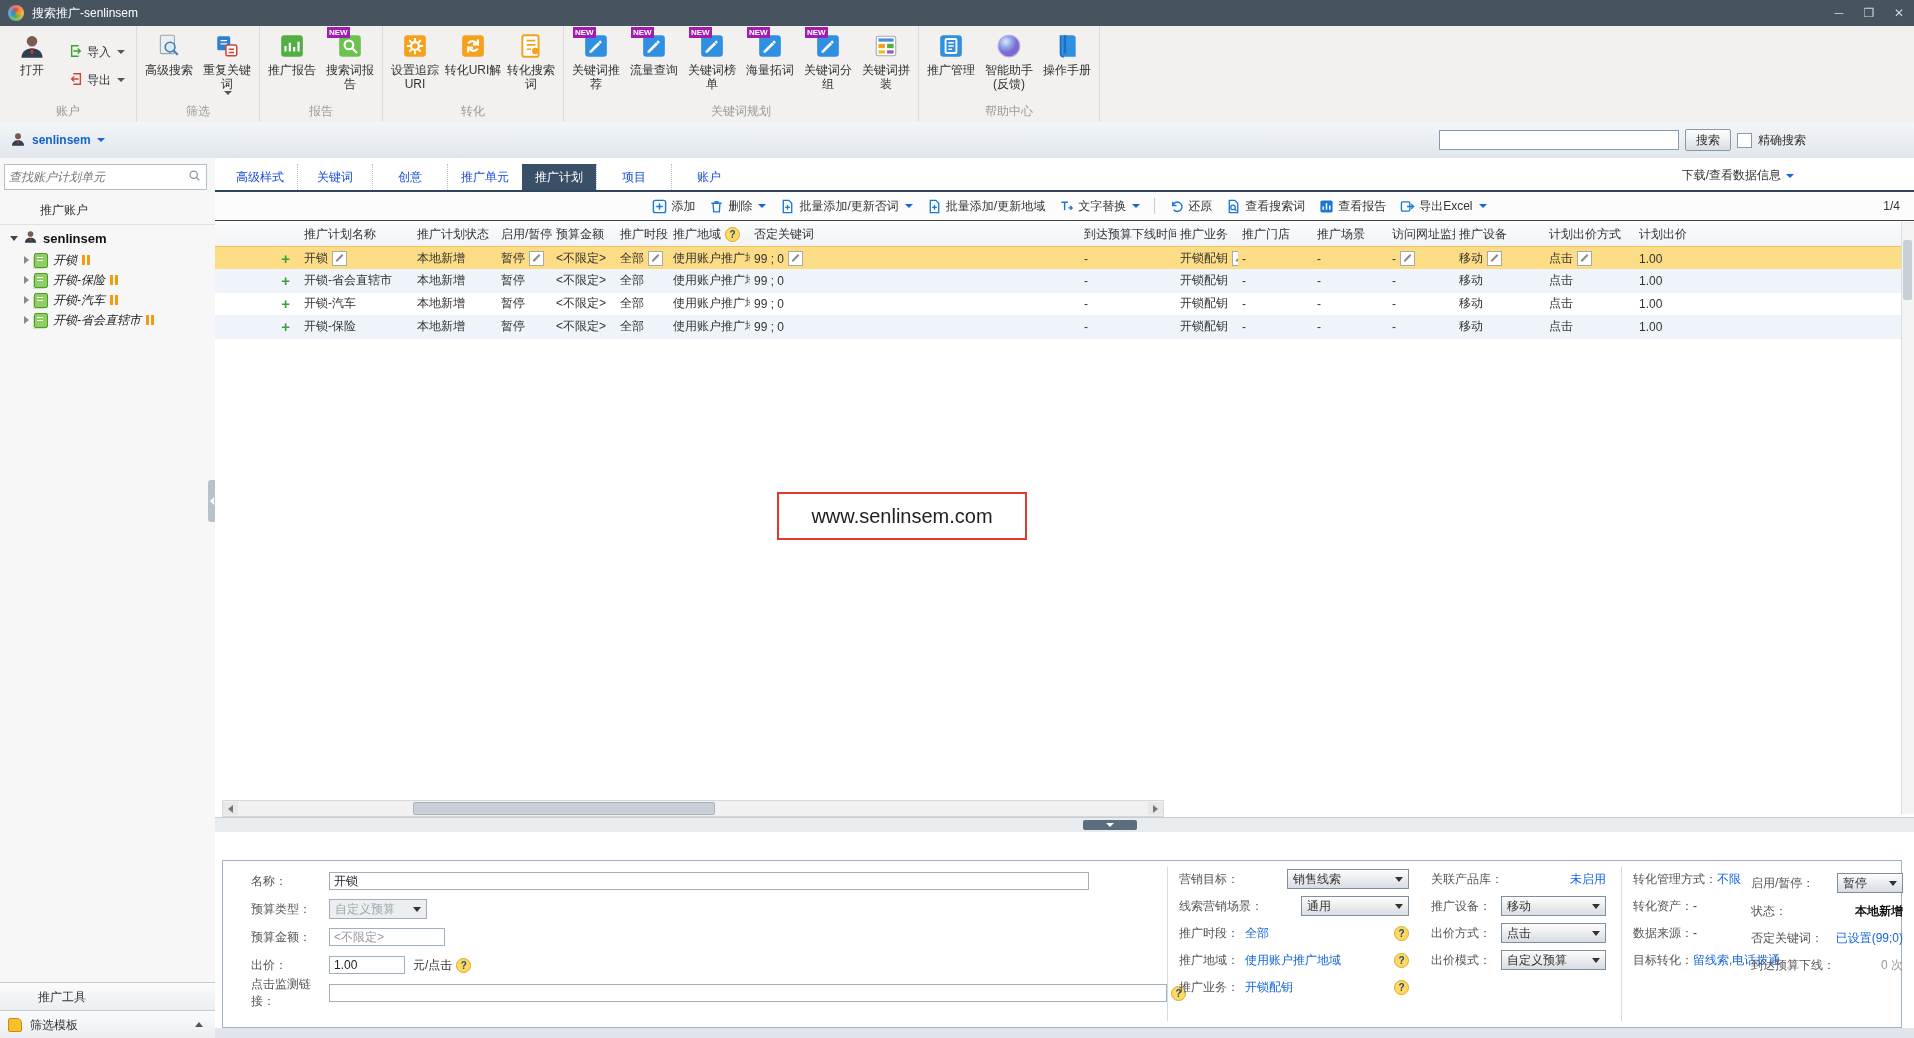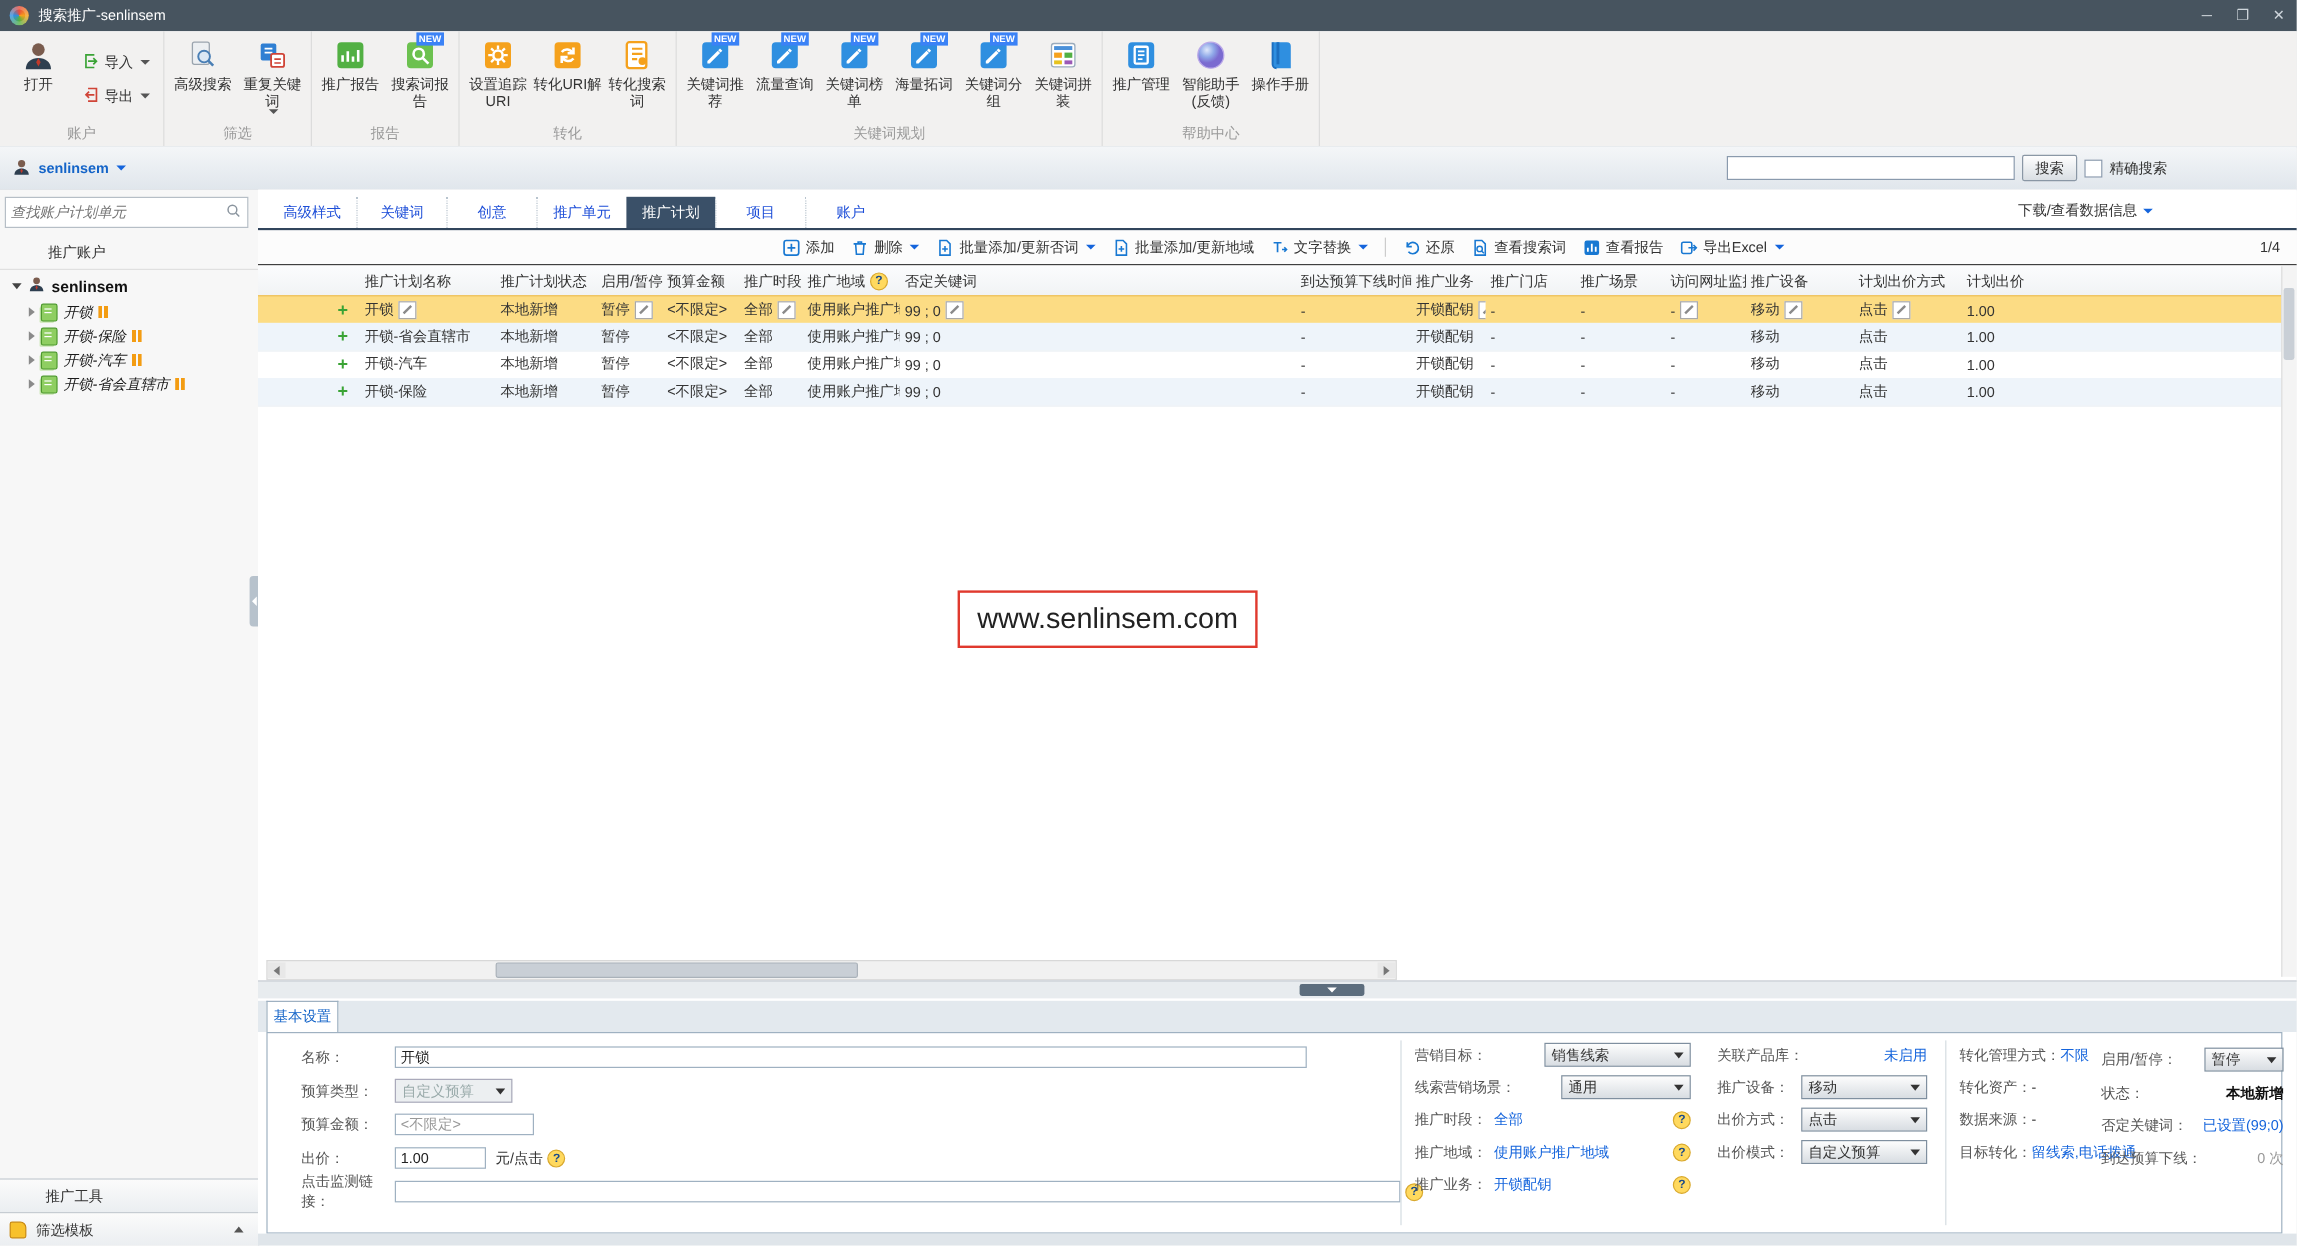--- a/index.html
+++ b/index.html
@@ -13,21 +13,21 @@
   .tb-spacer{flex:1;}
   .winbtn{width:30px;height:26px;line-height:26px;text-align:center;color:#cfd6dc;font-size:12px;cursor:default;}
   
   .ribbon{position:absolute;left:0;top:26px;right:0;height:96px;background:#f2f1f0;border-bottom:1px solid #c3ccd4;display:flex;}
   .rgroup{display:flex;flex-direction:column;border-right:1px solid #dcdcdc;padding:2px 3px 0 3px;}
   .grp-body{display:flex;align-items:stretch;height:76px;}
   .grp-label{height:17px;line-height:15px;text-align:center;color:#9a9a9a;font-size:12px;}
   .rbtn{width:58px;display:flex;flex-direction:column;align-items:center;padding-top:3px;border-radius:3px;position:relative;}
   .ric{width:30px;height:30px;display:flex;align-items:center;justify-content:center;position:relative;}
   .rlbl{font-size:12px;line-height:14px;text-align:center;color:#333;margin-top:2px;}
-  .newbadge{position:absolute;top:-4px;left:-8px;background:#3b82f6;color:#fff;font-size:8px;font-weight:bold;padding:1px 2px;line-height:9px;margin-left:20px;}
+  .newbadge{position:absolute;top:-4px;left:-8px;background:#a21caf;color:#fff;font-size:8px;font-weight:bold;padding:1px 2px;line-height:9px;}
   .smallcol{display:flex;flex-direction:column;justify-content:center;gap:6px;padding:0 4px;}
   .sbtn{display:flex;align-items:center;gap:4px;height:22px;padding:0 4px;border-radius:3px;}
   .caret{width:0;height:0;border-left:4px solid transparent;border-right:4px solid transparent;border-top:4px solid #555;display:inline-block;margin-left:2px;}
   .caret.blue{border-top-color:#1464dc;}
   
   .accountbar{position:absolute;left:0;top:122px;right:0;height:36px;background:linear-gradient(#f4f6f8,#e0e6ec);
               border-bottom:1px solid #b9c3cd;display:flex;align-items:center;}
   .acc-name{color:#1464c8;font-weight:bold;margin:0 4px 0 6px;}
   .acc-right{position:absolute;right:108px;display:flex;align-items:center;gap:6px;}
   .acc-input{width:230px;height:18px;border:1px solid #8a9aad;background:#fff;font-size:12px;padding:0 4px;}
@@ -76,22 +76,22 @@
   .c8{width:96px}.c9{width:62px}.c10{width:75px}.c11{width:75px}.c12{width:67px}.c13{width:90px}.c14{width:90px}.c15{flex:1}
   .trow{position:absolute;left:0;right:12px;height:23px;display:flex;align-items:center;border-bottom:1px solid #f0f3f6;}
   .trow.alt{background:#eef4fa;}
   .trow.sel{background:#fcdc84;border-top:1px solid #eec05a;border-bottom:1px solid #eec05a;}
   .addplus{color:#3aa335;font-weight:bold;font-size:15px;line-height:15px;}
   .edit{display:inline-block;width:13px;height:13px;border:1px solid #a9a9a9;background:#fff;position:relative;margin-left:4px;flex:none;}
   .edit::after{content:"";position:absolute;left:2px;top:5px;width:9px;height:2px;background:#8a8a8a;transform:rotate(-45deg);}
   .help{display:inline-block;width:13px;height:13px;border-radius:50%;background:#ffd95e;border:1px solid #d9a92f;color:#1a4a8a;
         font-size:10px;line-height:13px;text-align:center;font-weight:bold;margin-left:4px;flex:none;}
   .help::after{content:"?";}
-  .watermark{position:absolute;left:583px;top:334px;width:246px;height:44px;border:2px solid #e0392e;background:#fff;
-             display:flex;align-items:center;justify-content:center;font-size:24px;color:#222;}
+  .watermark{position:absolute;left:562px;top:334px;width:246px;height:44px;border:2px solid #e0392e;background:#fff;
+             display:flex;align-items:center;justify-content:center;font-size:20px;color:#222;}
   
   .hscroll{position:absolute;left:7px;top:642px;width:940px;height:15px;background:#f1f1f1;border:1px solid #d8d8d8;display:flex;align-items:center;}
   .harrow{width:15px;height:13px;background:#e8e8e8;display:flex;align-items:center;justify-content:center;}
   .harrow.left::after{content:"";border-top:4px solid transparent;border-bottom:4px solid transparent;border-right:5px solid #777;}
   .harrow.right{margin-left:auto;}
   .harrow.right::after{content:"";border-top:4px solid transparent;border-bottom:4px solid transparent;border-left:5px solid #777;}
   .hthumb{position:absolute;left:190px;top:1px;width:300px;height:11px;background:#c9cfd6;border:1px solid #aab2ba;border-radius:2px;}
   .splitter{position:absolute;left:0;top:659px;right:0;height:14px;background:#e8ecef;border-top:1px solid #c8ced4;}
   .split-btn{position:absolute;left:868px;top:2px;width:54px;height:10px;background:#5c6d7d;border-radius:2px;display:flex;align-items:center;justify-content:center;}
   .split-btn::after{content:"";border-left:4px solid transparent;border-right:4px solid transparent;border-top:4px solid #fff;}
@@ -819,23 +819,20 @@
     </div>
 
     <div class="vscroll">
       <div class="vthumb"></div>
     </div>
 
     <div class="splitter">
       <div class="split-btn"></div>
     </div>
 
-    <div class="panel-tabstrip">
-      <div class="panel-tab">基本设置</div>
-    </div>
     <div class="panel">
 
       <div class="frow" style="left:28px;top:10px;width:905px">
         <span class="flabel" style="width:78px">名称：</span>
         <input class="tinput" style="width: 760px;" value="开锁">
       </div>
       <div class="frow" style="left:28px;top:38px">
         <span class="flabel" style="width:78px">预算类型：</span>
         <div class="ddl disabled" style="width:98px">
             <span class="val">自定义预算</span>

